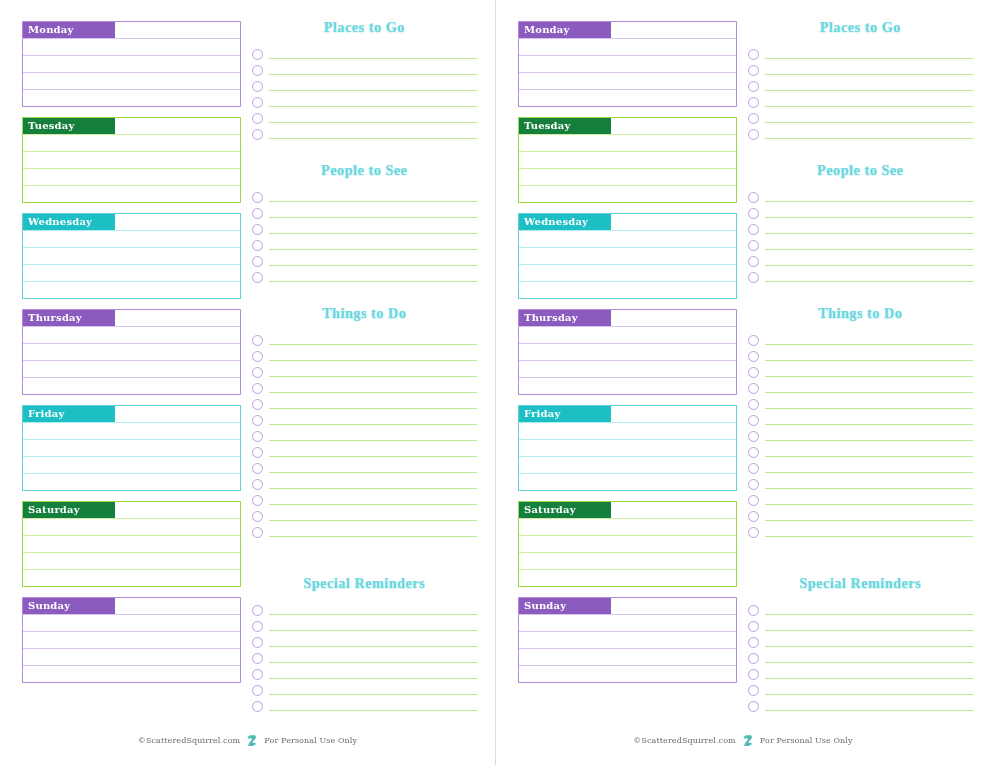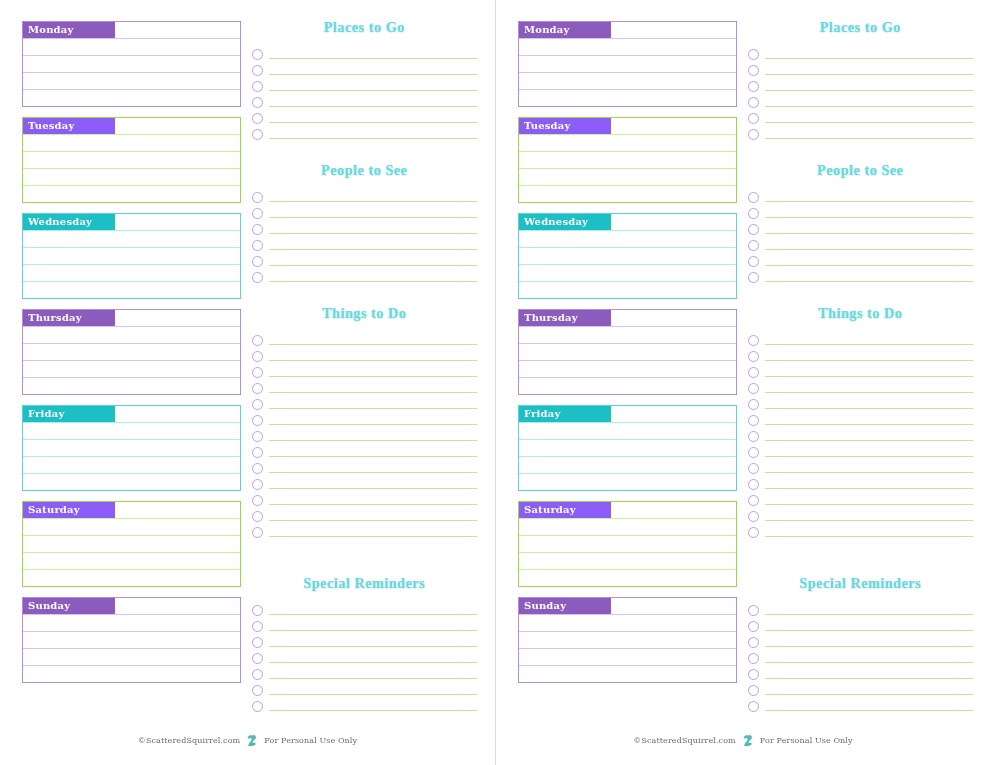--- a/index.html
+++ b/index.html
@@ -79,21 +79,21 @@
     border-bottom: none;
   }
 
   
   .v-purple { border-color: #b38ddb; }
   .v-purple .day-tab { background: #8B5BBD; }
   .v-purple .day-header-row,
   .v-purple .day-line { border-bottom-color: #d9c2f0; }
 
   .v-green { border-color: #9ada4a; }
-  .v-green .day-tab { background: #8b5cf6; }
+  .v-green .day-tab { background: #15803d; }
   .v-green .day-header-row,
   .v-green .day-line { border-bottom-color: #cdee9c; }
 
   .v-teal { border-color: #5ed2d6; }
   .v-teal .day-tab { background: #1BBFC4; }
   .v-teal .day-header-row,
   .v-teal .day-line { border-bottom-color: #b3e9eb; }
 
   
   .lists-col {

